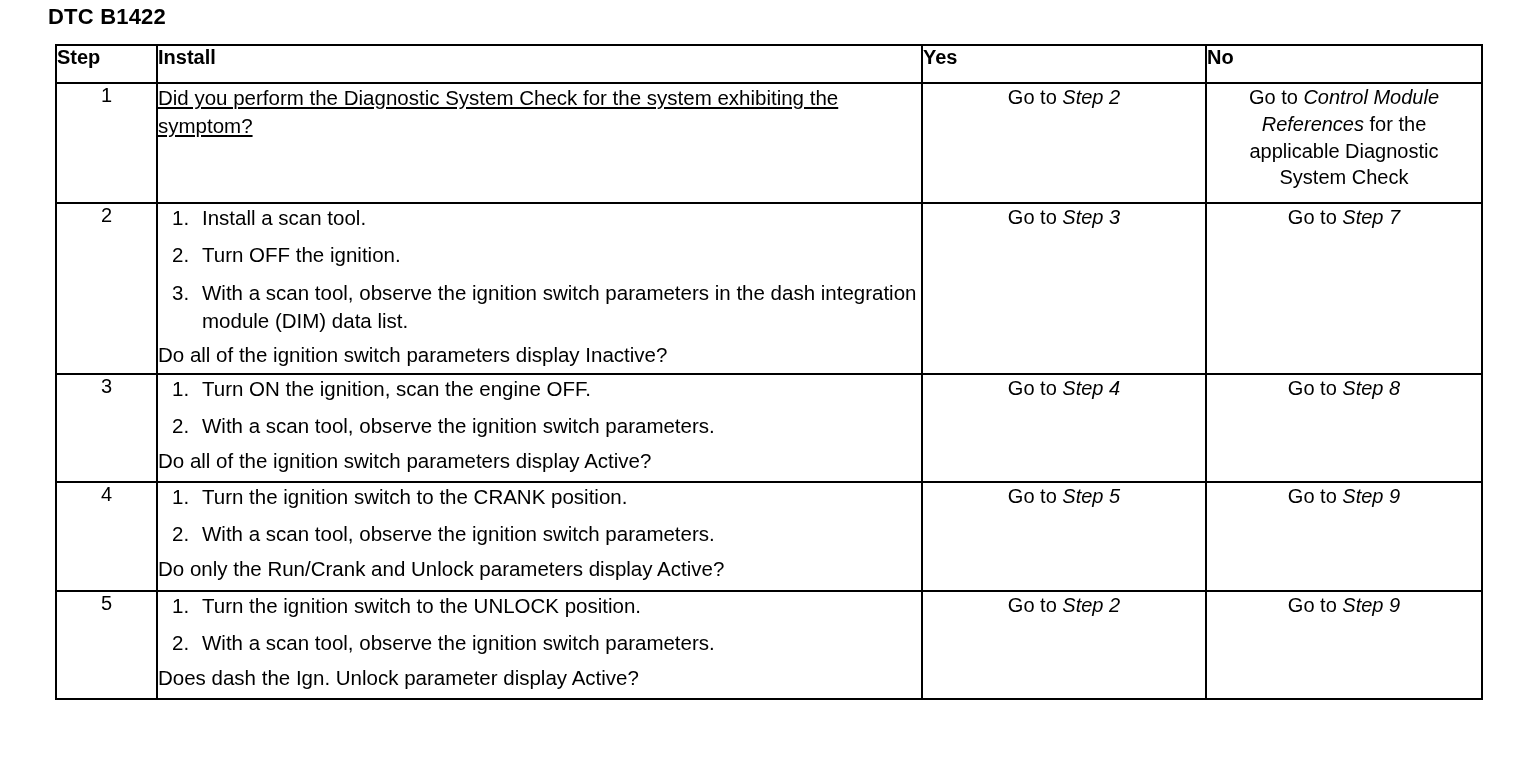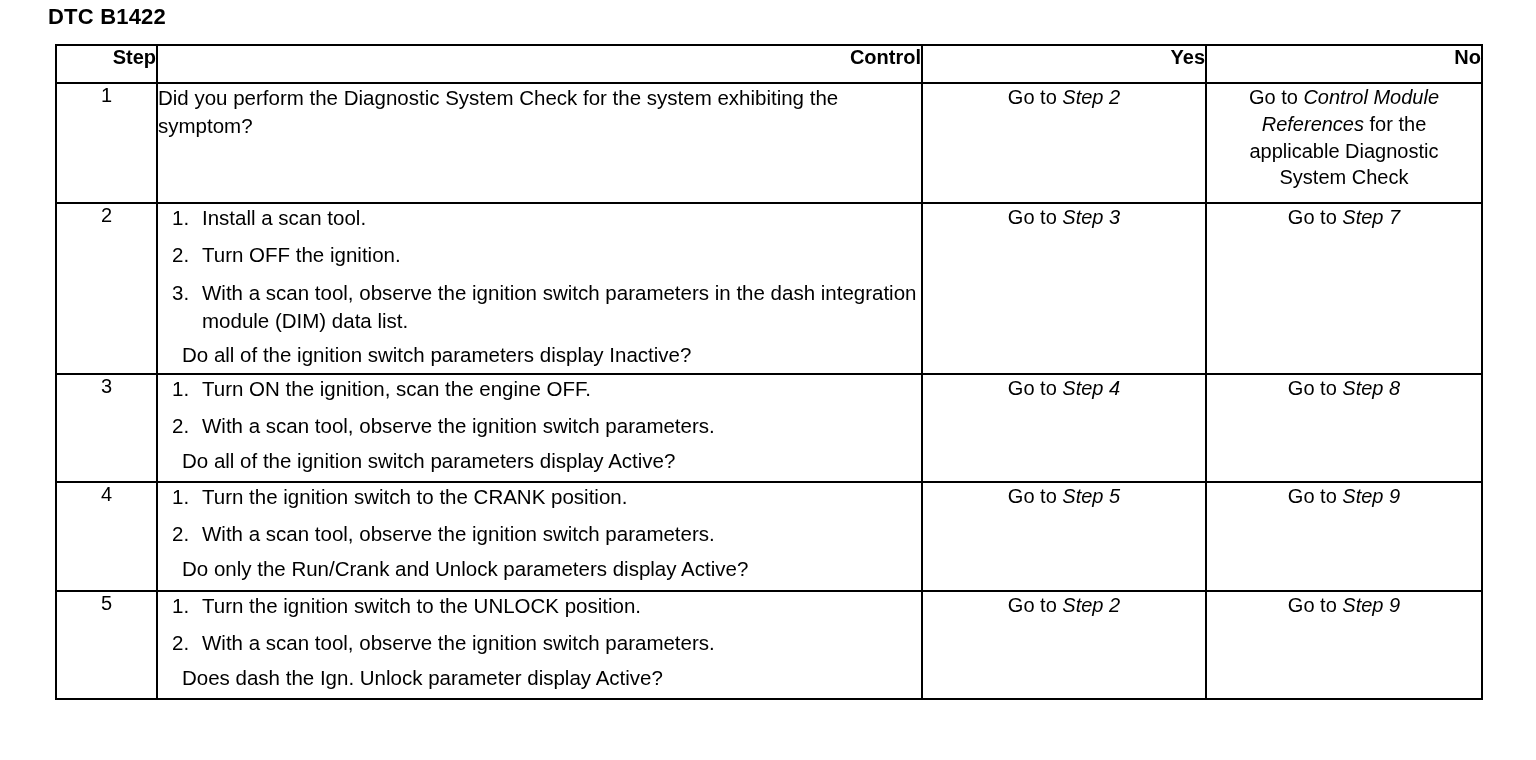--- a/index.html
+++ b/index.html
@@ -48,21 +48,21 @@
   
   col.c-step { width: 101px; }
   col.c-action { width: 765px; }
   col.c-yes { width: 284px; }
   col.c-no { width: 276px; }
 
   thead th {
     height: 36px;
     font-size: 20px;
     font-weight: bold;
-    text-align: right;
+    text-align: left;
     vertical-align: middle;
     padding: 2px 0 4px 0;
   }
 
   td.schematic {
     height: 34px;
     vertical-align: middle;
     padding: 2px 0 4px 14px;
     font-size: 20px;
     white-space: nowrap;
@@ -84,24 +84,24 @@
 
   td.action {
     padding: 9px 10px 6px 12px;
     font-size: 20.5px;
     line-height: 1.38;
     vertical-align: top;
   }
   td.action .plain-q {
     margin: 0;
     padding-top: 1px;
-    padding-left: 24px;
   }
   td.action .plain-only {
     margin: 0;
+    text-decoration: underline;
   }
   ol.steps {
     list-style: none;
     margin: 0 0 0 0;
     padding: 0;
   }
   ol.steps li {
     position: relative;
     padding-left: 44px;
     margin-bottom: 9px;
@@ -140,21 +140,21 @@
   <table class="dtc">
     <colgroup>
       <col class="c-step">
       <col class="c-action">
       <col class="c-yes">
       <col class="c-no">
     </colgroup>
     <thead>
       <tr>
         <th>Step</th>
-        <th>Control</th>
+        <th>Install</th>
         <th>Yes</th>
         <th>No</th>
       </tr>
     </thead>
     <tbody>
 
 
       <tr style="height:120px;">
         <td class="step-num">1</td>
         <td class="action">

